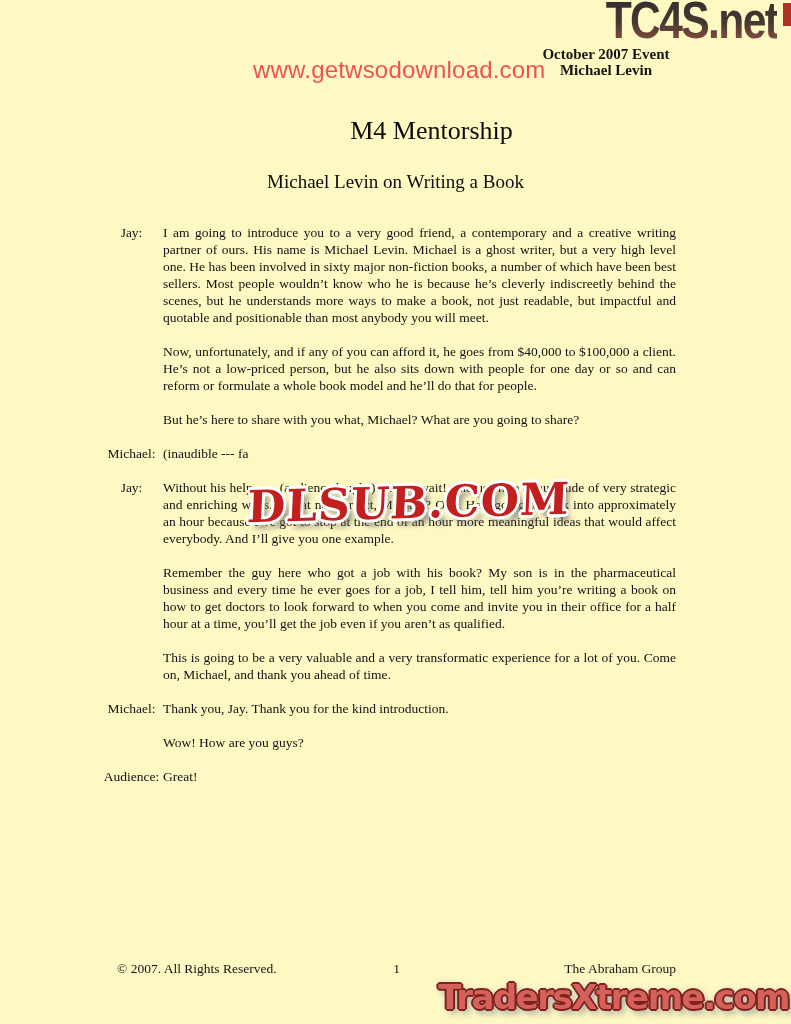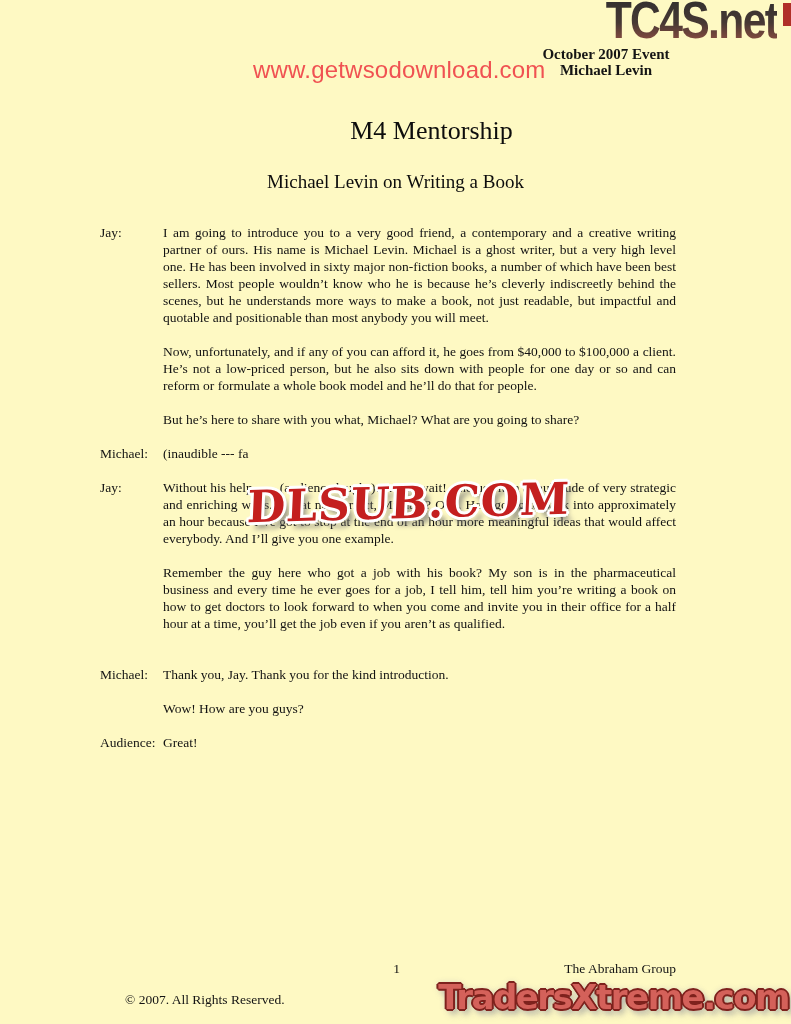--- a/index.html
+++ b/index.html
@@ -45,41 +45,41 @@
   .doc-subtitle{
     position:absolute;top:171px;left:0;width:100%;
     text-align:center;font-size:19px;color:#0d0d0d;
   }
   
   .transcript{
     position:absolute;top:224px;left:100px;right:115px;
     font-size:13.5px;line-height:17px;
   }
   .row{display:flex;margin-bottom:17px;}
-  .speaker{width:63px;flex:0 0 63px;}
+  .speaker{width:63px;flex:0 0 63px;text-align:center;}
   .ptext{flex:1;text-align:justify;}
   
   .dlsub{
     position:absolute;top:479px;left:247px;
     font-family:"DejaVu Serif", serif;font-weight:bold;
     font-size:44px;line-height:1.1;letter-spacing:1px;
     color:#c41f1f;
     transform:rotate(-1.5deg) skewX(-4deg);
     text-shadow:
       -3px 0 0 #fff, 3px 0 0 #fff, 0 -3px 0 #fff, 0 3px 0 #fff,
       -2px -2px 0 #fff, 2px -2px 0 #fff, -2px 2px 0 #fff, 2px 2px 0 #fff,
       6px 7px 5px rgba(110,110,110,.65);
   }
   
   .footer{
     position:absolute;top:961px;left:117px;right:115px;
     font-size:13.5px;color:#141414;
   }
   .footer .center{position:absolute;left:0;right:0;text-align:center;}
-  .footer .left{position:absolute;left:8px;margin-top:31px;}
+  .footer .left{position:absolute;left:0;}
   .footer .right{position:absolute;right:0;}
   .traders{
     position:absolute;top:977px;right:2px;
     font-family:"DejaVu Sans", sans-serif;font-weight:bold;
     font-size:34px;letter-spacing:-1.5px;line-height:1.2;
     color:#d4615a;
     text-shadow:
       -2px 0 0 #7e221d, 2px 0 0 #7e221d, 0 -2px 0 #7e221d, 0 2px 0 #7e221d,
       -1px -1px 0 #7e221d, 1px -1px 0 #7e221d, -1px 1px 0 #7e221d, 1px 1px 0 #7e221d,
       0 0 7px rgba(190,190,190,.9), 4px 5px 6px rgba(150,150,150,.8);
@@ -124,20 +124,21 @@
       <div class="row">
         <div class="speaker">Jay:</div>
         <div class="ptext">Without his help……(audience laughs)….and, wait!  And use it in a multitude of very strategic and enriching ways.  Is that not correct, Michael?  O.K.  He’s going to pack into approximately an hour because I’ve got to stop at the end of an hour more meaningful ideas that would affect everybody.  And I’ll give you one example.</div>
       </div>
       <div class="row">
         <div class="speaker"></div>
         <div class="ptext">Remember the guy here who got a job with his book?  My son is in the pharmaceutical business and every time he ever goes for a job, I tell him, tell him you’re writing a book on how to get doctors to look forward to when you come and invite you in their office for a half hour at a time, you’ll get the job even if you aren’t as qualified.</div>
       </div>
       <div class="row">
         <div class="speaker"></div>
+        <div class="ptext">This is going to be a very valuable and a very transformatic experience for a lot of you.  Come on, Michael, and thank you ahead of time.</div>
       </div>
       <div class="row">
         <div class="speaker">Michael:</div>
         <div class="ptext">Thank you, Jay.  Thank you for the kind introduction.</div>
       </div>
       <div class="row">
         <div class="speaker"></div>
         <div class="ptext">Wow!  How are you guys?</div>
       </div>
       <div class="row">

